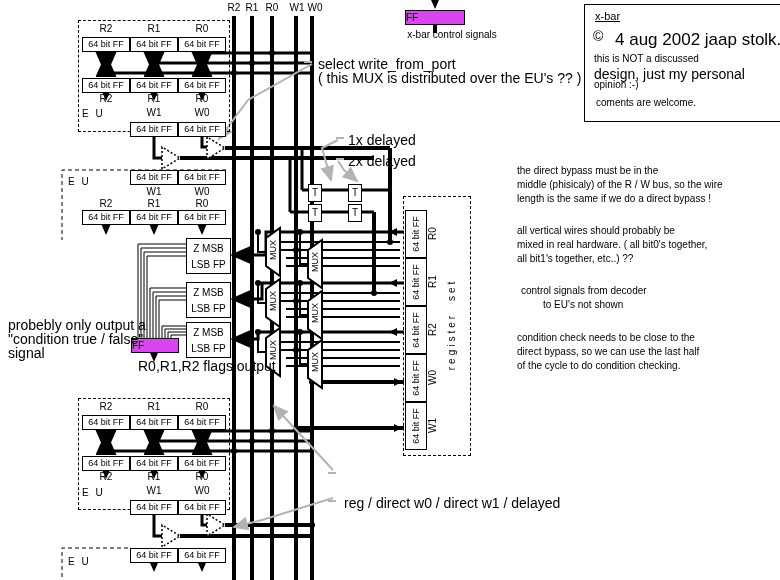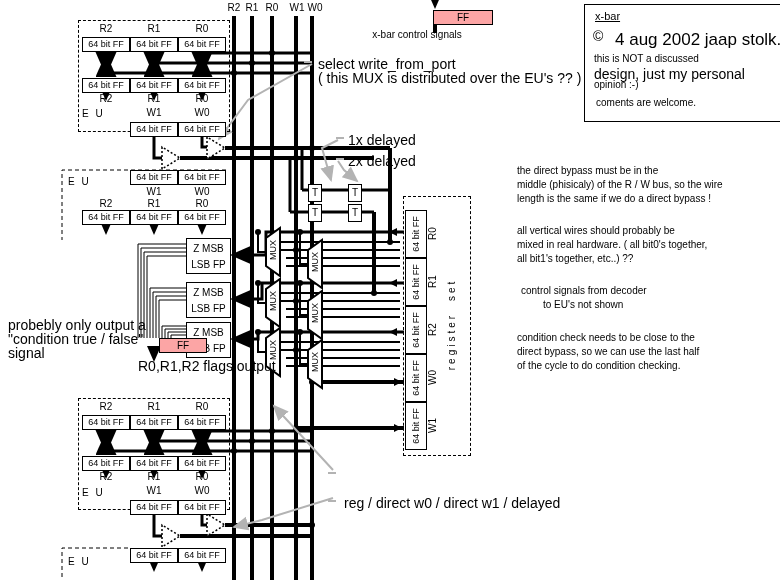--- a/index.html
+++ b/index.html
@@ -21,22 +21,22 @@
           transform:rotate(-90deg);white-space:nowrap;}
   .vff{position:absolute;z-index:2;box-sizing:border-box;width:22px;height:48px;border:1px solid #000;background:#fff;}
   .vff span{position:absolute;left:50%;top:50%;transform:translate(-50%,-50%) rotate(-90deg);
             font-size:9px;white-space:nowrap;}
   .vlab{position:absolute;z-index:2;width:22px;height:13px;text-align:center;font-size:10px;
         transform:rotate(-90deg);white-space:nowrap;}
   .vcap{position:absolute;z-index:2;width:110px;height:13px;text-align:center;font-size:10px;
         letter-spacing:3px;word-spacing:6px;transform:rotate(-90deg);white-space:nowrap;}
   .note{position:absolute;z-index:2;font-size:10px;white-space:nowrap;}
   .ann{position:absolute;z-index:4;font-size:14px;white-space:nowrap;}
-  .ffctl{position:absolute;z-index:2;box-sizing:border-box;border:1px solid #000;background:#fca5a5;
-         font-size:10px;text-align:center;margin-left:28px;}
+  .ffctl{position:absolute;z-index:2;box-sizing:border-box;border:1px solid #000;background:#d946ef;
+         font-size:10px;}
 </style>
 </head>
 <body>
 
 <div id="canvas">
 
 <svg id="wires" width="780" height="580">
   <defs>
     <marker id="ab" markerWidth="9" markerHeight="8" refX="7" refY="3.5" orient="auto-start-reverse">
       <path d="M0,0L8,3.5L0,7Z" fill="#000"></path>
@@ -231,21 +231,21 @@
   </g>
 </svg>
 
 <div class="pl ov" style="left:222px;top:2px;width:24px">R2</div>
 <div class="pl ov" style="left:240px;top:2px;width:24px">R1</div>
 <div class="pl ov" style="left:260px;top:2px;width:24px">R0</div>
 <div class="pl ov" style="left:285px;top:2px;width:24px">W1</div>
 <div class="pl ov" style="left:303px;top:2px;width:24px">W0</div>
 
 <div class="ffctl" style="left:405px;top:10px;width:60px;height:15px;line-height:13px">FF</div>
-<div class="note" style="left:357px;top:29px;width:120px;text-align:center">x-bar control signals</div>
+<div class="note" style="left:392px;top:29px;width:120px;text-align:center">x-bar control signals</div>
 
 <div class="ov" style="left:584px;top:4px;width:196px;height:116px;border:1px solid #000">
   <div style="position:absolute;left:10px;top:5px;font-size:11px;text-decoration:underline">x-bar</div>
   <div style="position:absolute;left:8px;top:23px;font-size:14px">©</div>
   <div style="position:absolute;left:30px;top:25px;font-size:17px;white-space:nowrap">4 aug 2002 jaap stolk.</div>
   <div style="position:absolute;left:9px;top:48px;font-size:10px;white-space:nowrap">this is NOT a discussed</div>
   <div style="position:absolute;left:9px;top:61px;font-size:14px;white-space:nowrap">design, just my personal</div>
   <div style="position:absolute;left:9px;top:74px;font-size:10px;white-space:nowrap">opinion :-)</div>
   <div style="position:absolute;left:11px;top:92px;font-size:10px;white-space:nowrap">coments are welcome.</div>
 </div>

